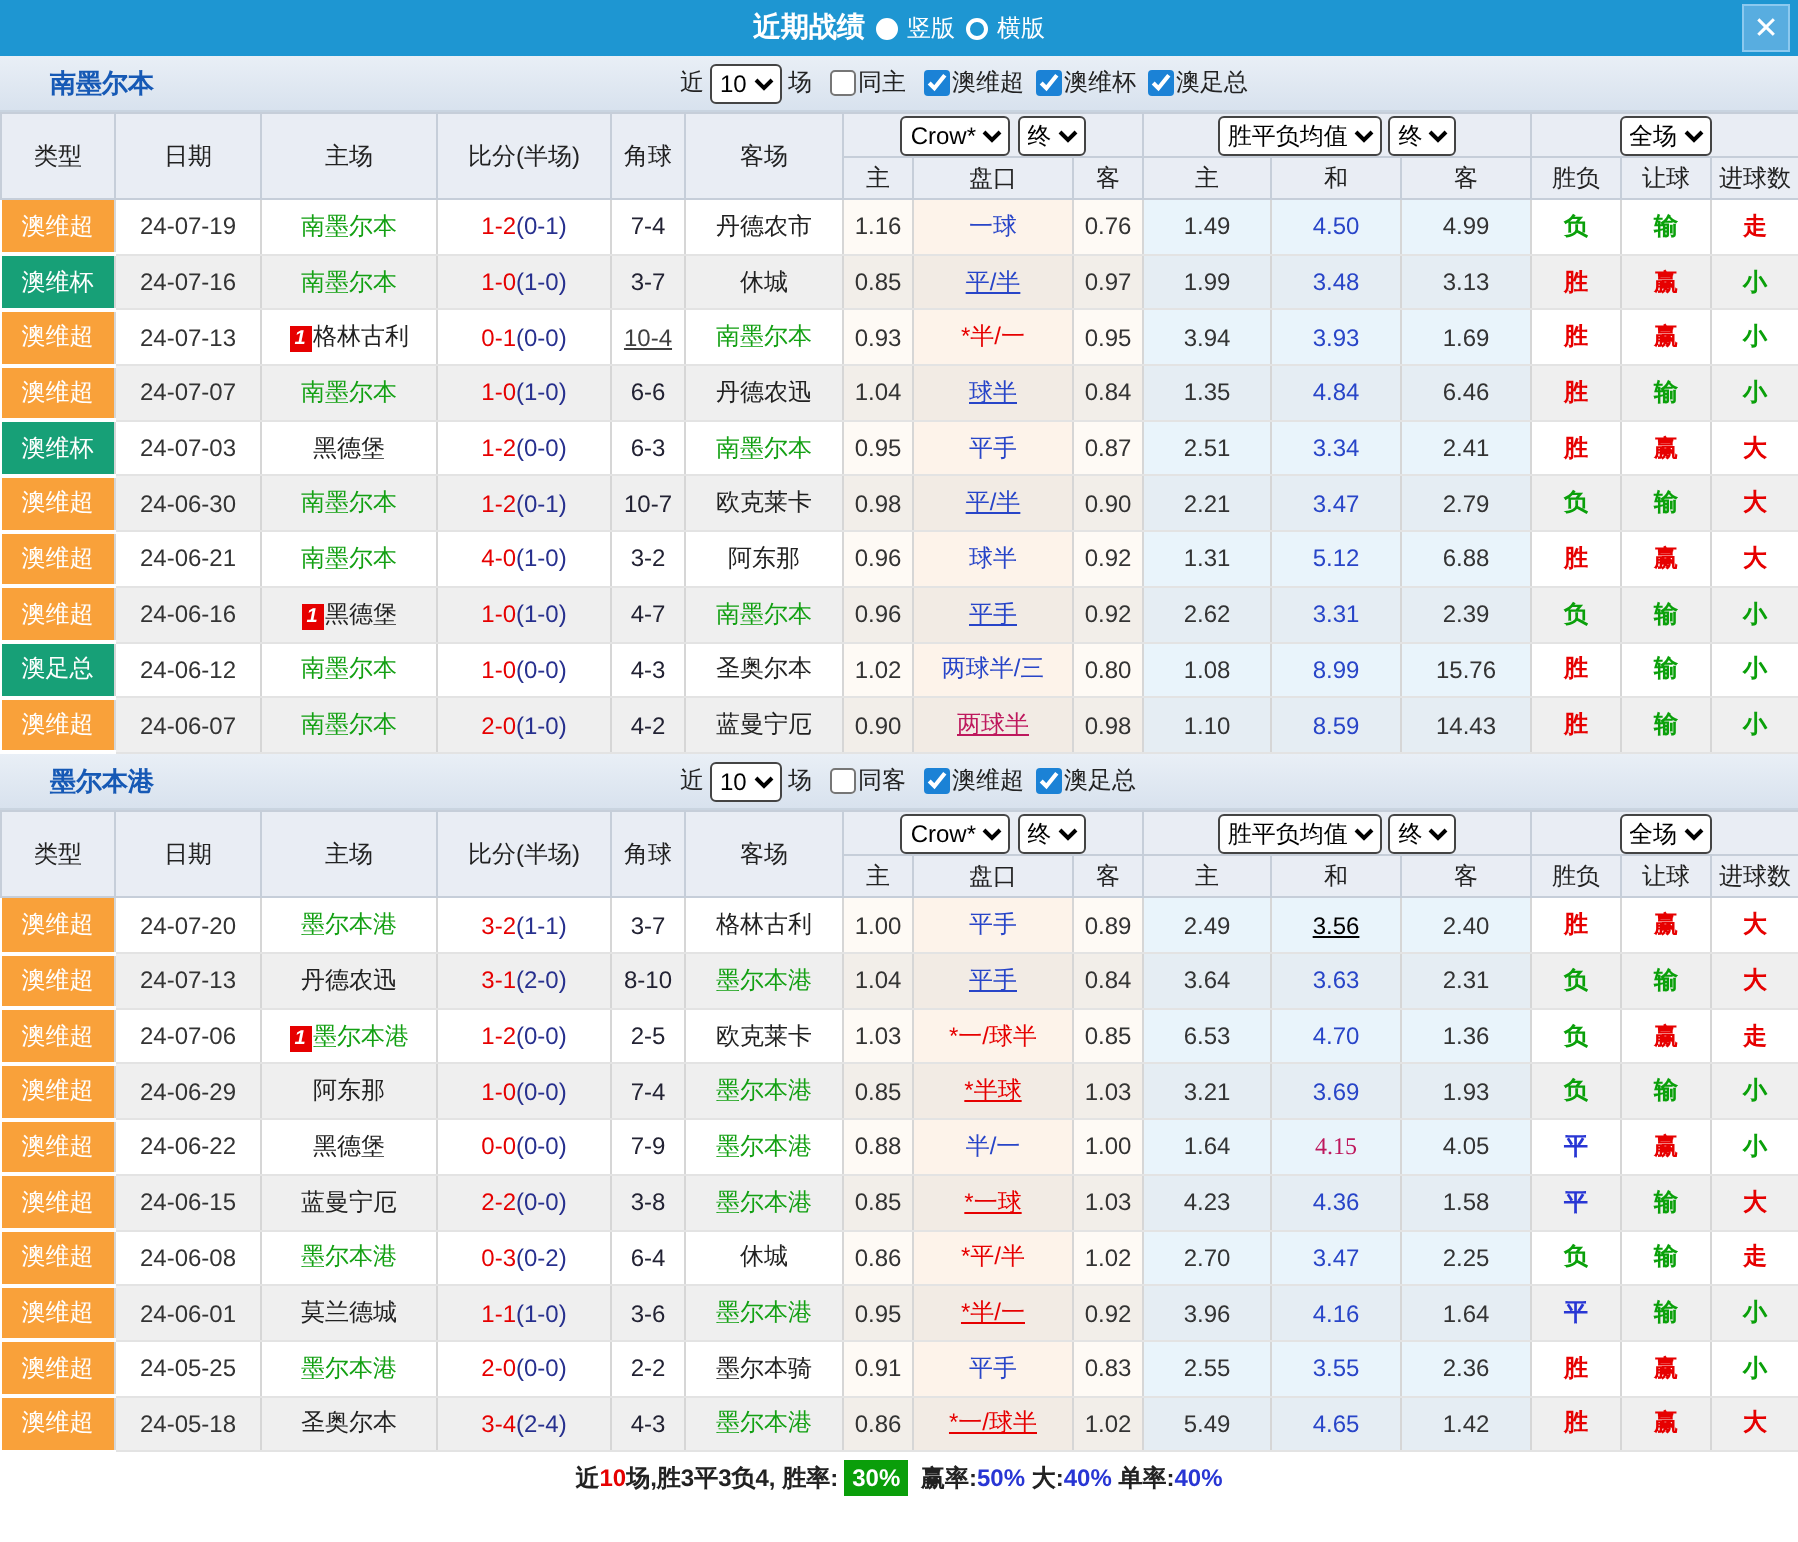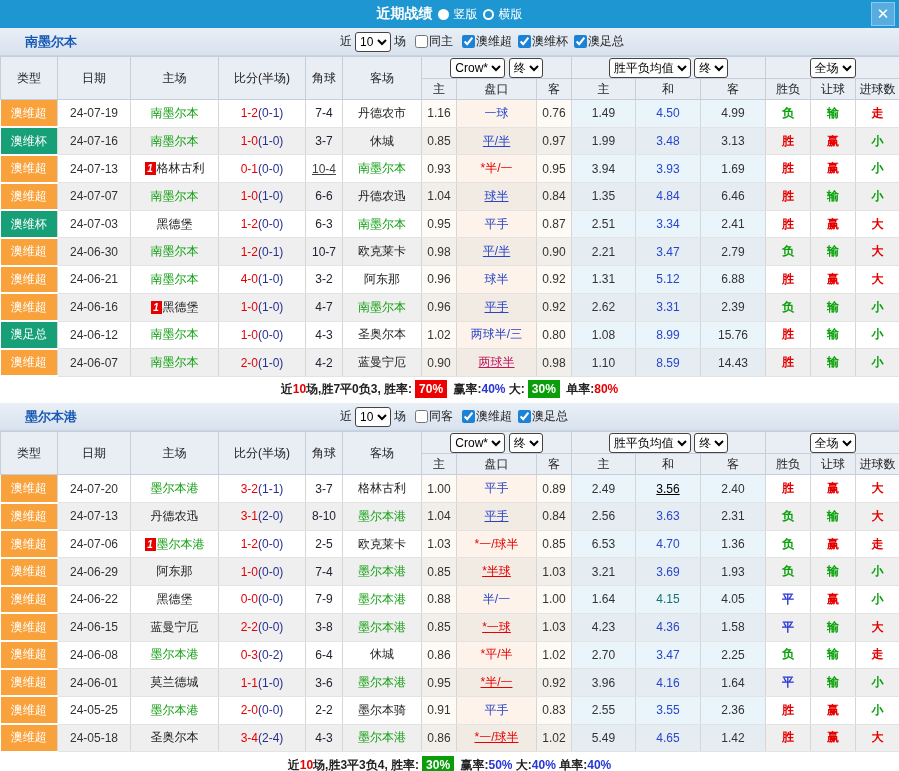--- a/index.html
+++ b/index.html
@@ -299,21 +299,20 @@
           <td class="hside">0.98</td>
           <td class="wodds">1.10</td>
           <td class="wodds" style="color: rgb(40, 69, 200);">8.59</td>
           <td class="wodds">14.43</td>
           <td class="res" style="color: rgb(230, 0, 0);">胜</td>
           <td class="res" style="color: rgb(10, 160, 10);">输</td>
           <td class="res" style="color: rgb(10, 160, 10);">小</td>
         </tr>
       </tbody>
   </table>
-  <div class="summary"><span>近</span><span style="color: rgb(230, 0, 0);">10</span><span>场,胜7平0负3, 胜率:</span><span class="sumbox" style="background: rgb(238, 0, 0);">70%</span><span> 赢率:</span><span style="color: rgb(40, 54, 212);">40%</span><span> 大:</span><span class="sumbox" style="background: rgb(10, 158, 10);">30%</span><span> 单率:</span><span style="color: rgb(230, 0, 0);">80%</span></div>
 </div>
 
 <div>
   <div class="sechead">
     <div class="sec-title">墨尔本港</div>
     <div class="sec-controls">
       <span>近</span>
       <select><option>10</option></select>
       <span>场</span>
       <label class="cb">
@@ -400,21 +399,21 @@
         <tr class="alt">
           <td class="ctype" style="background: rgb(249, 161, 58);">澳维超</td>
           <td>24-07-13</td>
           <td><span style="color: rgb(34, 34, 34);">丹德农迅</span></td>
           <td><span class="sf">3-1</span><span class="sh">(2-0)</span></td>
           <td style="color: rgb(34, 34, 51);">8-10</td>
           <td><span style="color: rgb(19, 160, 19);">墨尔本港</span></td>
           <td class="hside">1.04</td>
           <td class="hcap" style="color: rgb(40, 69, 200);">平手</td>
           <td class="hside">0.84</td>
-          <td class="wodds">2.56</td>
+          <td class="wodds">3.64</td>
           <td class="wodds" style="color: rgb(40, 69, 200);">3.63</td>
           <td class="wodds">2.31</td>
           <td class="res" style="color: rgb(10, 160, 10);">负</td>
           <td class="res" style="color: rgb(10, 160, 10);">输</td>
           <td class="res" style="color: rgb(230, 0, 0);">大</td>
         </tr>
         <tr>
           <td class="ctype" style="background: rgb(249, 161, 58);">澳维超</td>
           <td>24-07-06</td>
           <td><i class="card">1</i><span style="color: rgb(19, 160, 19);">墨尔本港</span></td>
@@ -452,21 +451,21 @@
           <td class="ctype" style="background: rgb(249, 161, 58);">澳维超</td>
           <td>24-06-22</td>
           <td><span style="color: rgb(34, 34, 34);">黑德堡</span></td>
           <td><span class="sf">0-0</span><span class="sh">(0-0)</span></td>
           <td style="color: rgb(34, 34, 51);">7-9</td>
           <td><span style="color: rgb(19, 160, 19);">墨尔本港</span></td>
           <td class="hside">0.88</td>
           <td class="hcap" style="color: rgb(40, 69, 200);">半/一</td>
           <td class="hside">1.00</td>
           <td class="wodds">1.64</td>
-          <td class="wodds" style="color: #0f766e;">4.15</td>
+          <td class="wodds" style="color: #be185d; font-family: Liberation Serif, serif;">4.15</td>
           <td class="wodds">4.05</td>
           <td class="res" style="color: rgb(40, 54, 212);">平</td>
           <td class="res" style="color: rgb(230, 0, 0);">赢</td>
           <td class="res" style="color: rgb(10, 160, 10);">小</td>
         </tr>
         <tr class="alt">
           <td class="ctype" style="background: rgb(249, 161, 58);">澳维超</td>
           <td>24-06-15</td>
           <td><span style="color: rgb(34, 34, 34);">蓝曼宁厄</span></td>
           <td><span class="sf">2-2</span><span class="sh">(0-0)</span></td>

